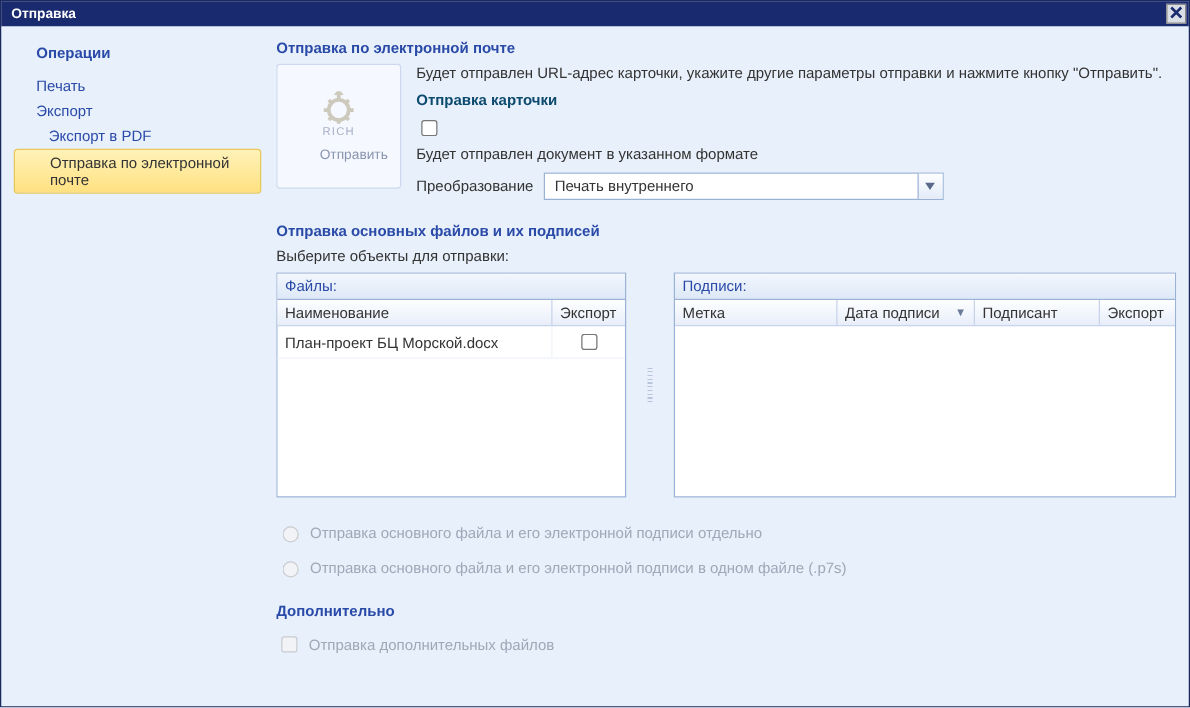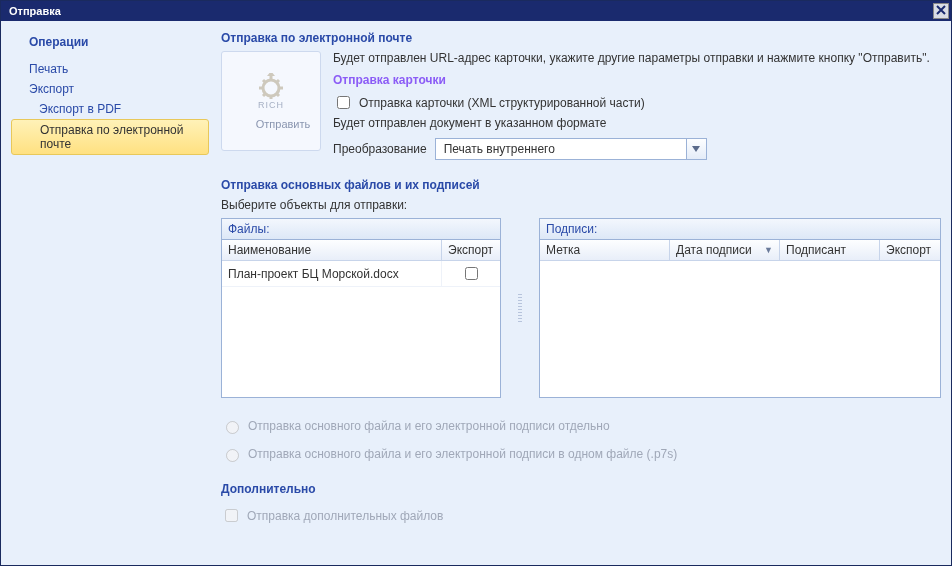--- a/index.html
+++ b/index.html
@@ -107,41 +107,41 @@
   .send-box svg { opacity: 0.55; }
   .rich-label {
     font-size: 9px;
     letter-spacing: 1px;
     color: #a6b0c4;
     margin-top: 1px;
   }
   .send-label { margin-top: 8px; margin-left: 24px; }
   .top-fields { flex: 1; }
   .info-text { color: #333; margin-bottom: 8px; }
-  .subhead { font-weight: bold; color: #8b5cf6; margin: 4px 0 6px 0; }
+  .subhead { font-weight: bold; color: #0c4a6e; margin: 4px 0 6px 0; }
   .checkbox-row {
     display: flex;
     align-items: center;
     gap: 6px;
     margin: 4px 0;
   }
   .checkbox-row input[type=checkbox] { width: 13px; height: 13px; }
   .row-inline {
     display: flex;
     align-items: center;
     gap: 8px;
     margin-top: 6px;
   }
   .dropdown {
     display: flex;
     align-items: center;
     border: 1px solid #9bb2d7;
     background: #fff;
     height: 22px;
-    width: 272px;
+    width: 320px;
   }
   .dropdown .dd-text {
     flex: 1;
     padding: 0 8px;
     color: #333;
   }
   .dropdown .dd-btn {
     width: 20px;
     height: 100%;
     border-left: 1px solid #9bb2d7;
@@ -280,21 +280,20 @@
           </svg>
           <div class="rich-label">RICH</div>
           <div class="send-label">Отправить</div>
         </div>
 
         <div class="top-fields">
           <div class="info-text">Будет отправлен URL-адрес карточки, укажите другие параметры отправки и нажмите кнопку "Отправить".</div>
           <div class="subhead">Отправка карточки</div>
           <div class="checkbox-row">
             <input type="checkbox" style="">
-            <span>Отправка карточки (XML структурированной части)</span>
           </div>
           <div class="info-text">Будет отправлен документ в указанном формате</div>
           <div class="row-inline">
             <span>Преобразование</span>
             <div class="dropdown">
               <div class="dd-text">Печать внутреннего</div>
               <div class="dd-btn">
                 <svg width="8" height="6" viewBox="0 0 8 6">
                     <path d="M0 0 L8 0 L4 6 Z" fill="#5a6a8a"></path>
                   </svg>

